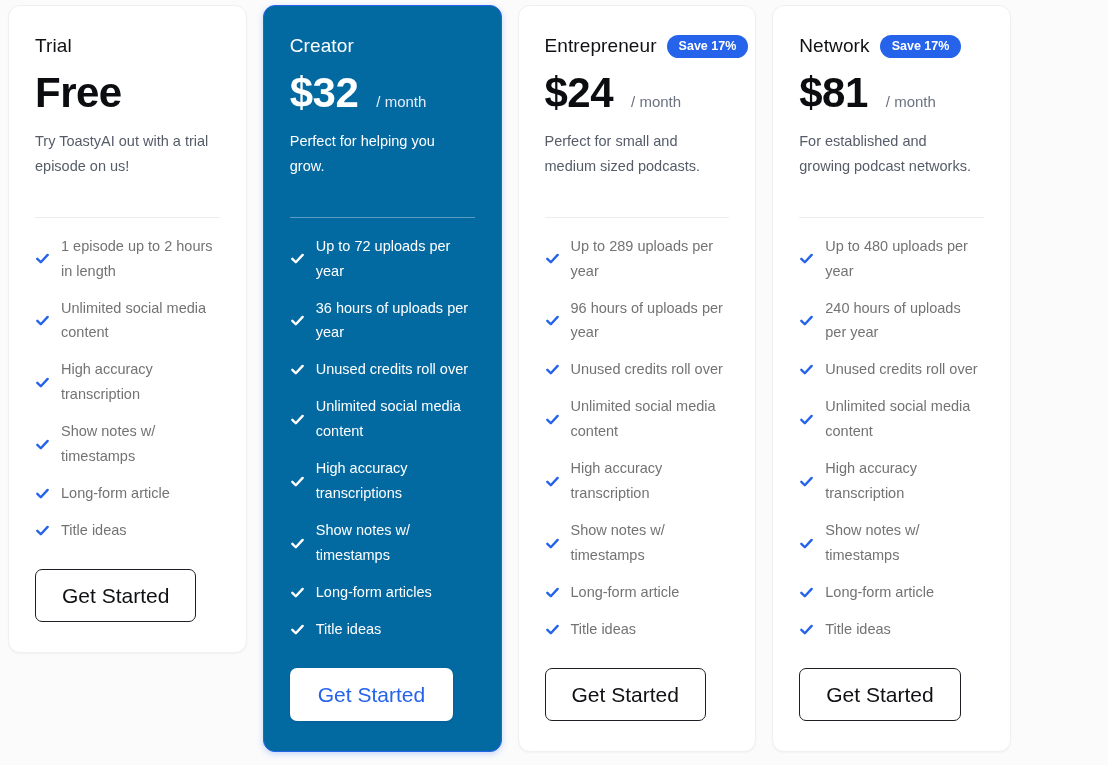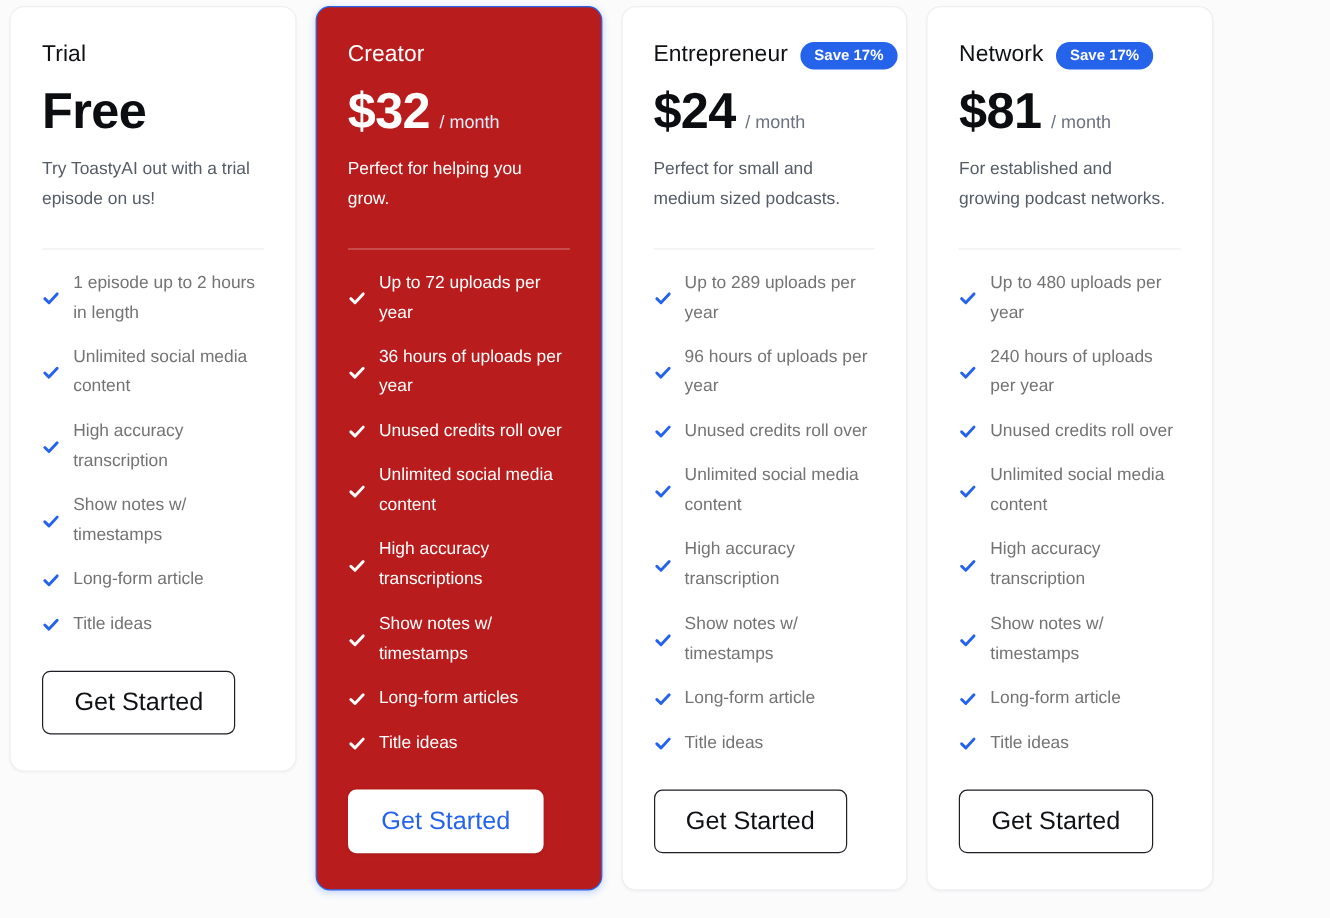--- a/index.html
+++ b/index.html
@@ -32,21 +32,21 @@
     border-radius: 12px;
     border: 1px solid #f0f0f2;
     box-shadow: 0 1px 2px rgba(16, 24, 40, 0.04);
     box-sizing: border-box;
     padding: 28px 26px 30px 26px;
     display: flex;
     flex-direction: column;
   }
 
   .card.featured {
-    background: #b91c1c;
+    background: #0369a1;
     border-color: #2563eb;
     box-shadow: 0 2px 6px rgba(37, 99, 235, 0.25);
   }
 
   .plan-head {
     display: flex;
     align-items: center;
     gap: 10px;
     margin-bottom: 6px;
   }
@@ -84,30 +84,30 @@
     color: #0c0d10;
     letter-spacing: -0.5px;
     line-height: 1.05;
   }
   .featured .price-amount { color: #ffffff; }
 
   .price-period {
     font-size: 15px;
     font-weight: 400;
     color: #6b7280;
-    margin-left: 8px;
+    margin-left: 18px;
   }
   .featured .price-period { color: #e5edfd; }
 
   .plan-desc {
     font-size: 14.5px;
     line-height: 1.72;
     color: #555c68;
     font-weight: 400;
-    margin: 0 0 10px 0;
+    margin: 0 0 20px 0;
     max-width: 95%;
   }
   .featured .plan-desc { color: #ffffff; font-weight: 500; }
 
   .divider {
     height: 1px;
     background: #ededf0;
     margin: 18px 0 16px 0;
   }
   .featured .divider { background: rgba(255,255,255,0.35); }

